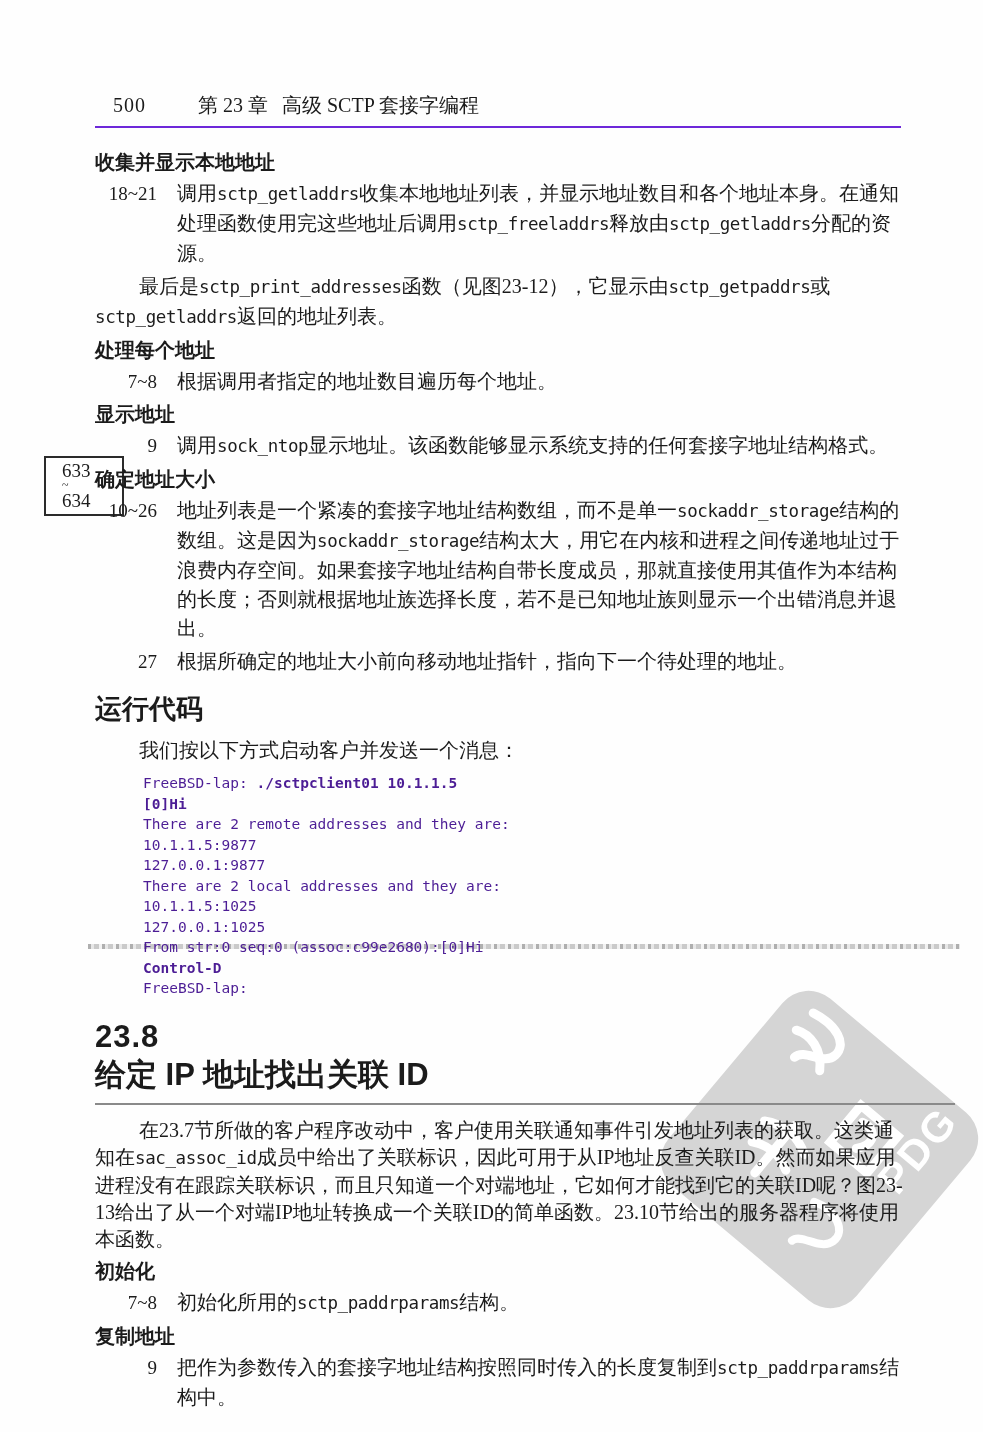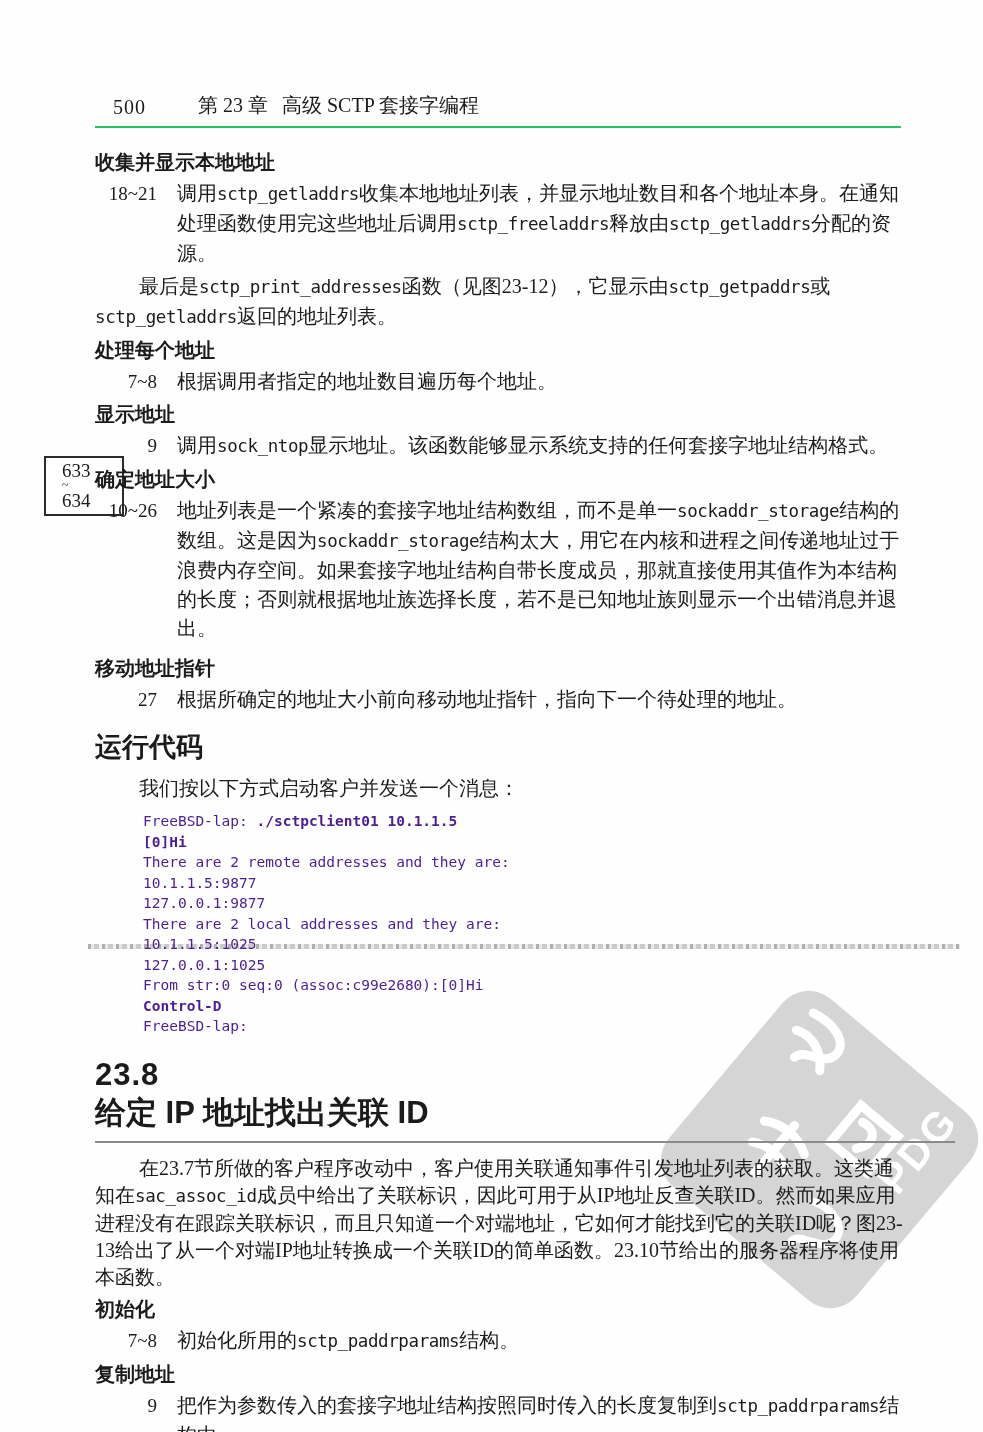--- a/index.html
+++ b/index.html
@@ -1,21 +1,21 @@
 <!DOCTYPE html>
 <html><head>
 <meta charset="utf-8">
 <style>
   html,body{margin:0;padding:0;background:#ffffff;}
   .page{position:relative;width:983px;height:1432px;background:#fefefe;overflow:hidden;
         font-family:"Liberation Serif","DejaVu Serif",serif;color:#1b1b1b;}
 
   
-  .runhead{position:absolute;left:95px;top:92px;width:806px;display:flex;align-items:flex-end;
-           border-bottom:2px solid #22c55e;padding-bottom:7px;font-size:20px;z-index:2;}
+  .runhead{position:absolute;left:95px;top:92px;width:806px;display:flex;align-items:center;
+           border-bottom:2px solid #6d28d9;padding-bottom:7px;font-size:20px;z-index:2;}
   .runhead .pageno{margin-left:18px;letter-spacing:1px;}
   .runhead .chlabel{margin-left:52px;}
   .runhead .chtitle{margin-left:14px;}
 
   
   .margin-box{position:absolute;left:44px;top:456px;width:44px;border:2px solid #2b2b2b;
               font-size:19px;line-height:1.12;padding:2px 16px;z-index:2;background:#fff;}
   .margin-box .tilde{display:block;font-size:12px;line-height:9px;}
 
   
@@ -128,21 +128,20 @@
       <span class="num">9</span>
       <span class="txt"><span>调用</span><span class="mono">sock_ntop</span><span>显示地址。该函数能够显示系统支持的任何套接字地址结构格式。</span></span>
     </div>
 
     <p class="h4">确定地址大小</p>
     <div class="item">
       <span class="num">10~26</span>
       <span class="txt"><span>地址列表是一个紧凑的套接字地址结构数组，而不是单一</span><span class="mono">sockaddr_storage</span><span>结构的数组。这是因为</span><span class="mono">sockaddr_storage</span><span>结构太大，用它在内核和进程之间传递地址过于浪费内存空间。如果套接字地址结构自带长度成员，那就直接使用其值作为本结构的长度；否则就根据地址族选择长度，若不是已知地址族则显示一个出错消息并退出。</span></span>
     </div>
 
-    <p class="h4" style="margin-top:11px;">移动地址指针</p>
     <div class="item">
       <span class="num">27</span>
       <span class="txt"><span>根据所确定的地址大小前向移动地址指针，指向下一个待处理的地址。</span></span>
     </div>
 
     <p class="h3">运行代码</p>
 
     <p class="p oneline">我们按以下方式启动客户并发送一个消息：</p>
 
     <div class="console">

